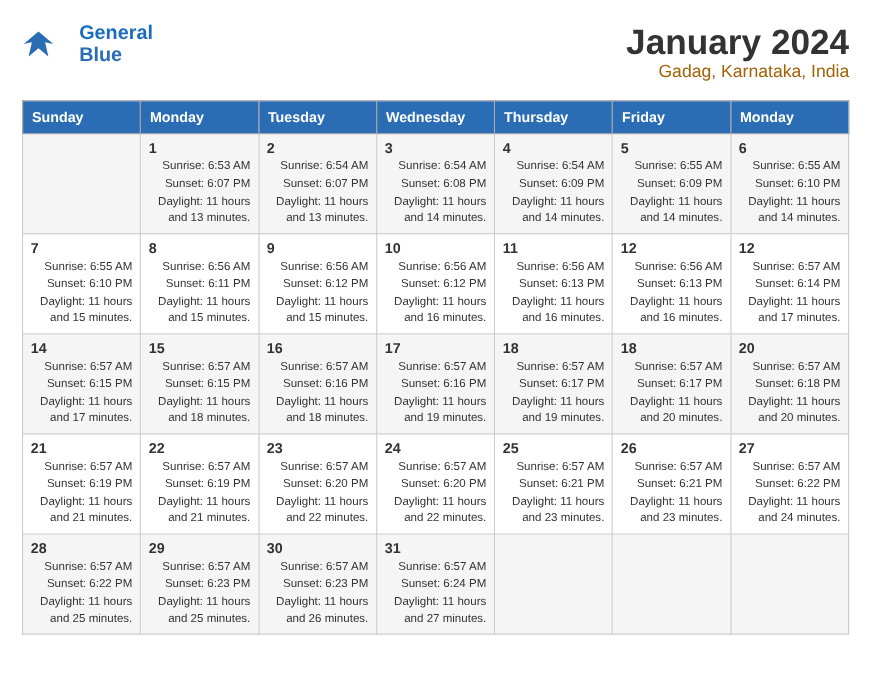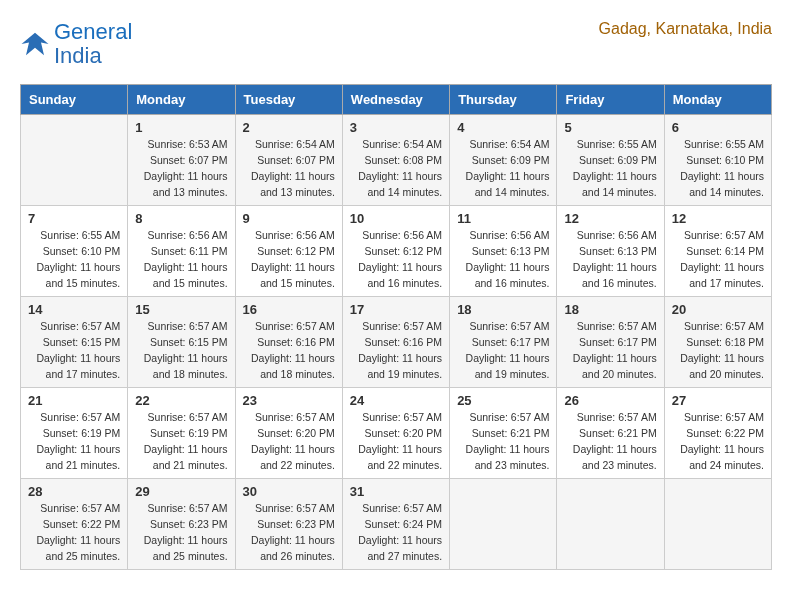--- a/index.html
+++ b/index.html
@@ -15,24 +15,25 @@
       justify-content: space-between;
       align-items: flex-start;
       margin-bottom: 16px;
     }
     .logo {
       display: flex;
       align-items: center;
       gap: 4px;
     }
     .logo-text {
-      font-size: 22px;
-      font-weight: normal;
+      font-size: 18px;
+      font-weight: bold;
       color: #333;
       line-height: 1.1;
+      margin-left: 18px;
     }
     .logo-text span {
       color: #1a6ebd;
     }
     .logo-bird {
       width: 30px;
       height: 30px;
     }
     .title-block {
       text-align: right;
@@ -94,24 +95,25 @@
 </head>
 <body>
 
 <div class="header">
   <div class="logo">
     <svg class="logo-bird" viewBox="0 0 40 40">
       <polygon points="20,5 38,20 28,18 32,35 20,25 8,35 12,18 2,20" fill="#2a6db5"></polygon>
     </svg>
     <div class="logo-text">
       <span>General</span><br>
-      <span style="color:#2a6db5">India</span>
+      <span style="color:#2a6db5">Blue</span>
     </div>
   </div>
   <div class="title-block">
+    <div class="month-title">January 2024</div>
     <div class="location-title">Gadag, Karnataka, India</div>
   </div>
 </div>
 
 <table>
   <thead>
     <tr>
     <th>Sunday</th>
         <th>Monday</th>
         <th>Tuesday</th>

